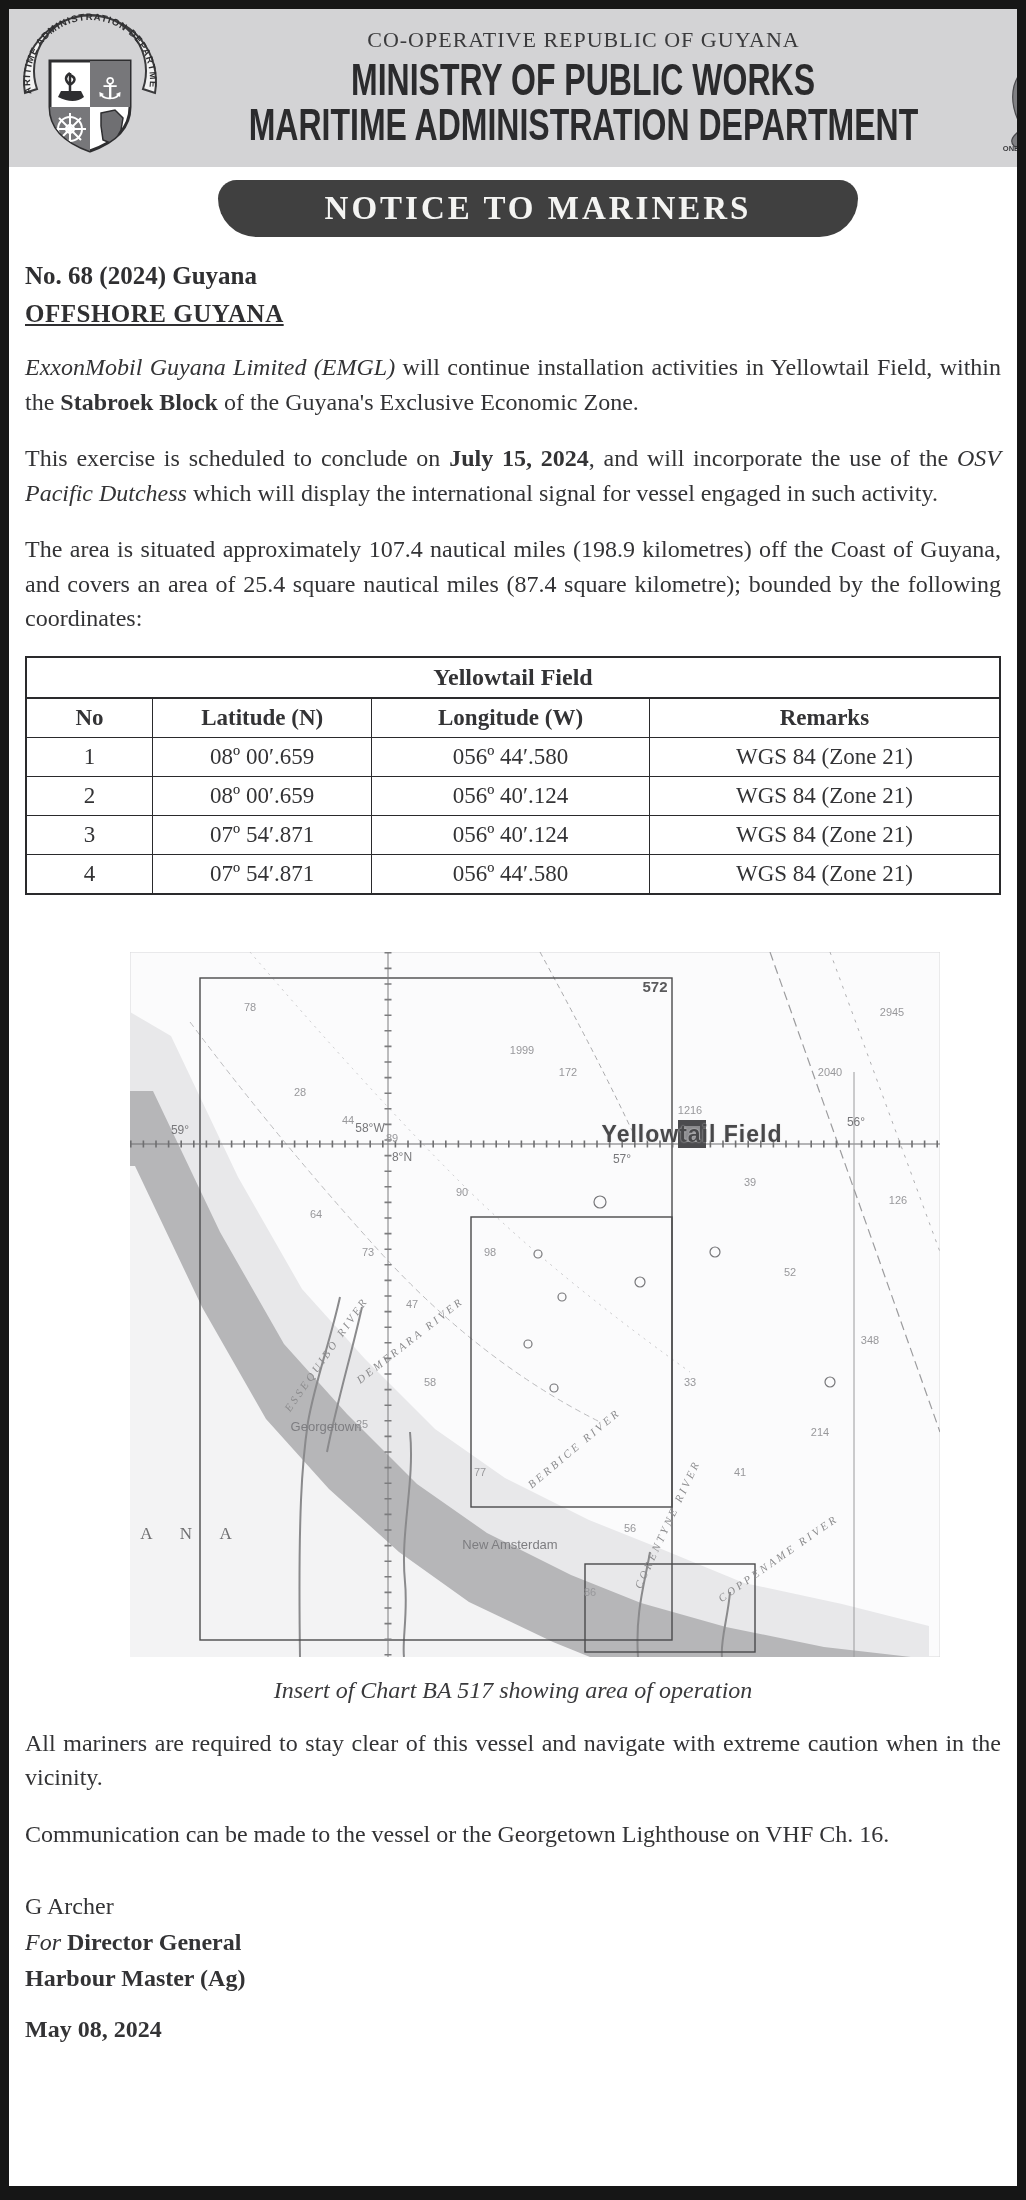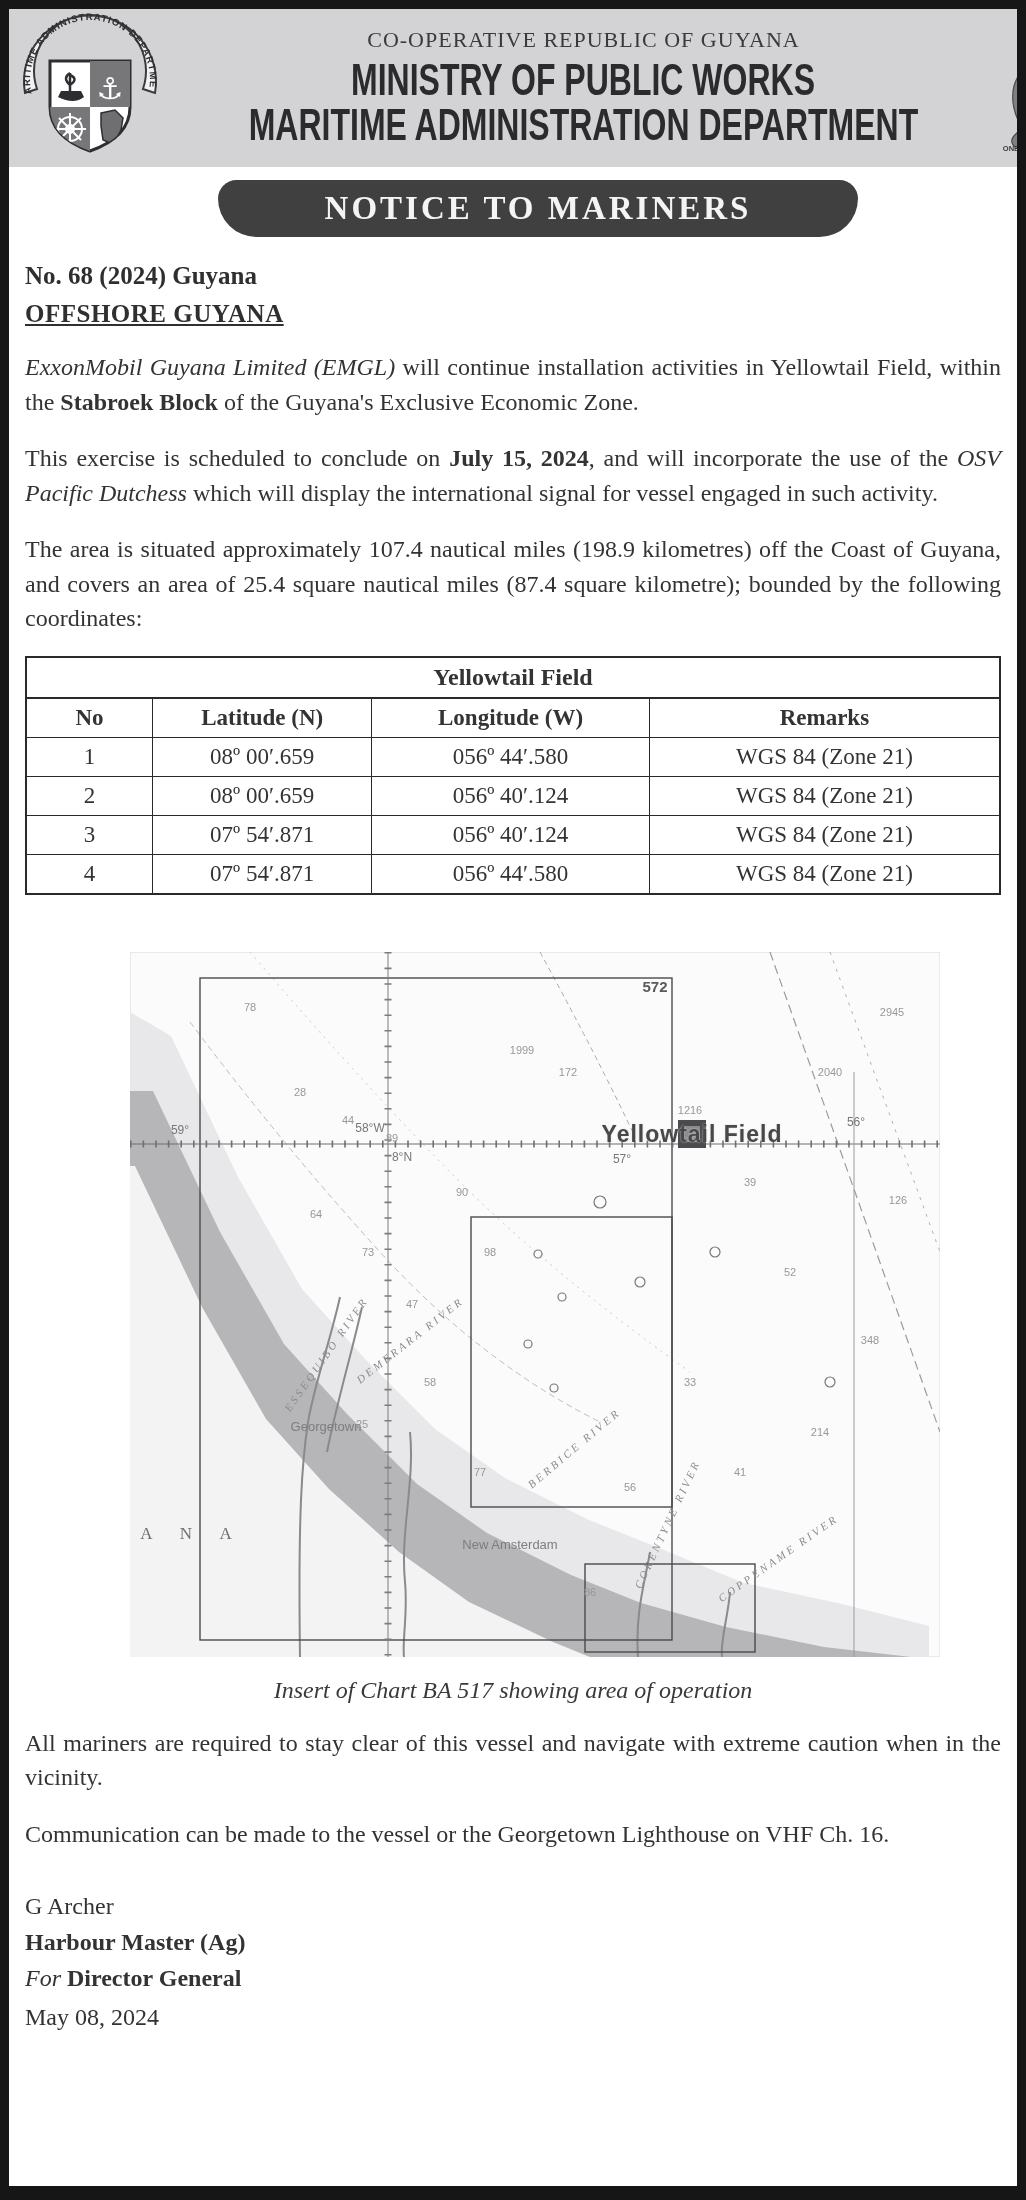--- a/index.html
+++ b/index.html
@@ -43,21 +43,21 @@
   .river{font-style:italic;font-size:11px;color:#8b8b8d;letter-spacing:3px;}
   .country{font-size:17px;color:#6f6f71;letter-spacing:12px;}
   .place{font-family:"Liberation Sans",sans-serif;font-size:13px;color:#7d7d80;}
   .md{position:absolute;transform:translate(-50%,-50%);font-family:"Liberation Sans",sans-serif;font-size:11px;color:#98989b;}
   
   .mapcaption{font-style:italic;font-size:24px;text-align:center;margin:20px 0 0 0;color:#3a3a3c;}
   .sig{font-size:24px;margin:0;color:#333335;}
   .sig.name{margin-top:42px;}
   .sig.title{font-weight:bold;margin-top:9px;}
   .sig.for{margin-top:9px;}
-  .sig.date{font-weight:normal;margin-top:12px;}
+  .sig.date{font-weight:bold;margin-top:24px;}
   .gap-mariners{margin-top:42px;}
   .gap-inset{margin-top:46px;}
   .tight{margin-top:4px;text-align:left;}
 </style>
 </head>
 <body>
 
 <div class="page">
 
   <header class="masthead">
@@ -277,33 +277,33 @@
           <span class="md" style="left: 700px; top: 120px;">2040</span>
           <span class="md" style="left: 762px; top: 60px;">2945</span>
           <span class="md" style="left: 560px; top: 158px;">1216</span>
           <span class="md" style="left: 768px; top: 248px;">126</span>
           <span class="md" style="left: 740px; top: 388px;">348</span>
           <span class="md" style="left: 300px; top: 430px;">58</span>
           <span class="md" style="left: 282px; top: 352px;">47</span>
           <span class="md" style="left: 232px; top: 472px;">25</span>
           <span class="md" style="left: 560px; top: 430px;">33</span>
           <span class="md" style="left: 610px; top: 520px;">41</span>
-          <span class="md" style="left: 500px; top: 535px; text-align: right;">56</span>
+          <span class="md" style="left: 500px; top: 576px; text-align: right;">56</span>
           <span class="md" style="left: 350px; top: 520px;">77</span>
           <span class="md" style="left: 460px; top: 640px;">86</span>
           <span class="md" style="left: 690px; top: 480px;">214</span>
           <span class="md" style="left: 620px; top: 230px;">39</span>
           <span class="md" style="left: 660px; top: 320px;">52</span>
         </div>
     </figure>
 
     <p class="mapcaption">Insert of Chart BA 517 showing area of operation</p>
 
     <p class="body gap-mariners">All mariners are required to stay clear of this vessel and navigate with extreme caution when in the vicinity.</p>
 
     <p class="body tight">Communication can be made to the vessel or the Georgetown Lighthouse on VHF Ch. 16.</p>
 
     <p class="sig name">G Archer</p>
+    <p class="sig for"><span style="font-style: italic;">For </span><span style="font-weight: bold;">Director General</span></p>
     <p class="sig title">Harbour Master (Ag)</p>
-    <p class="sig for"><span style="font-style: italic;">For </span><span style="font-weight: bold;">Director General</span></p>
     <p class="sig date">May 08, 2024</p>
   </main>
 </div>
 
 </body></html>

